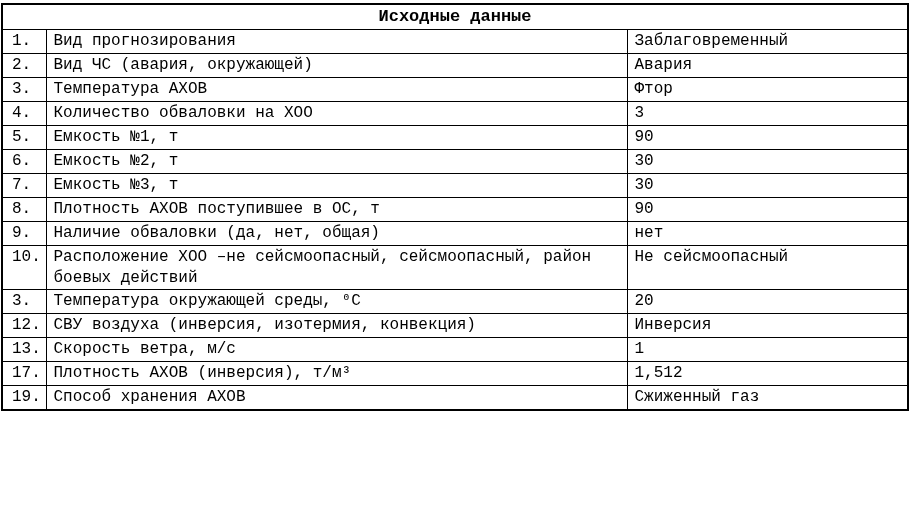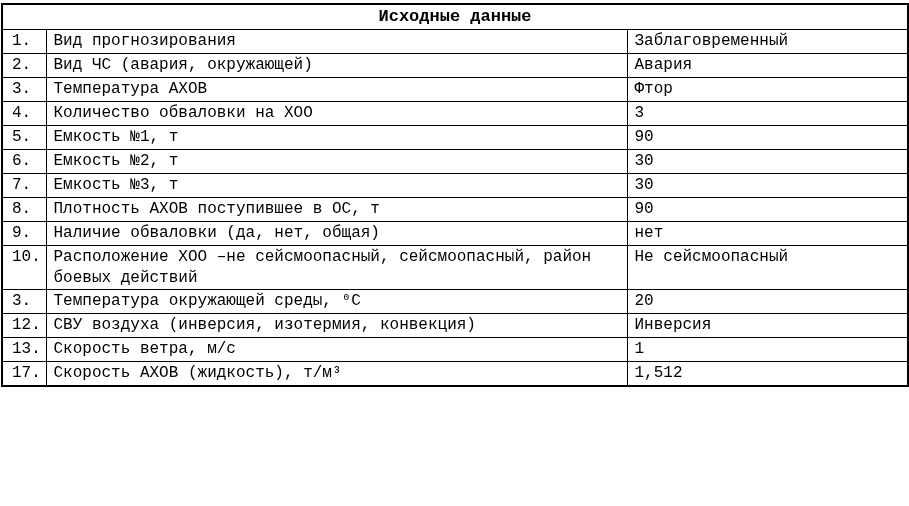--- a/index.html
+++ b/index.html
@@ -119,17 +119,22 @@
     <td class="label">СВУ воздуха (инверсия, изотермия, конвекция)</td>
     <td class="value">Инверсия</td>
   </tr>
       <tr>
     <td class="num">13.</td>
     <td class="label">Скорость ветра, м/с</td>
     <td class="value">1</td>
   </tr>
       <tr>
     <td class="num">17.</td>
-    <td class="label">Скорость АХОВ (жидкость), т/м³</td>
+    <td class="label">Плотность АХОВ (инверсия), т/м³</td>
     <td class="value">1,512</td>
+  </tr>
+      <tr>
+    <td class="num">19.</td>
+    <td class="label">Способ хранения АХОВ</td>
+    <td class="value">Сжиженный газ</td>
   </tr>
     </tbody>
 </table>
 
 </body></html>

